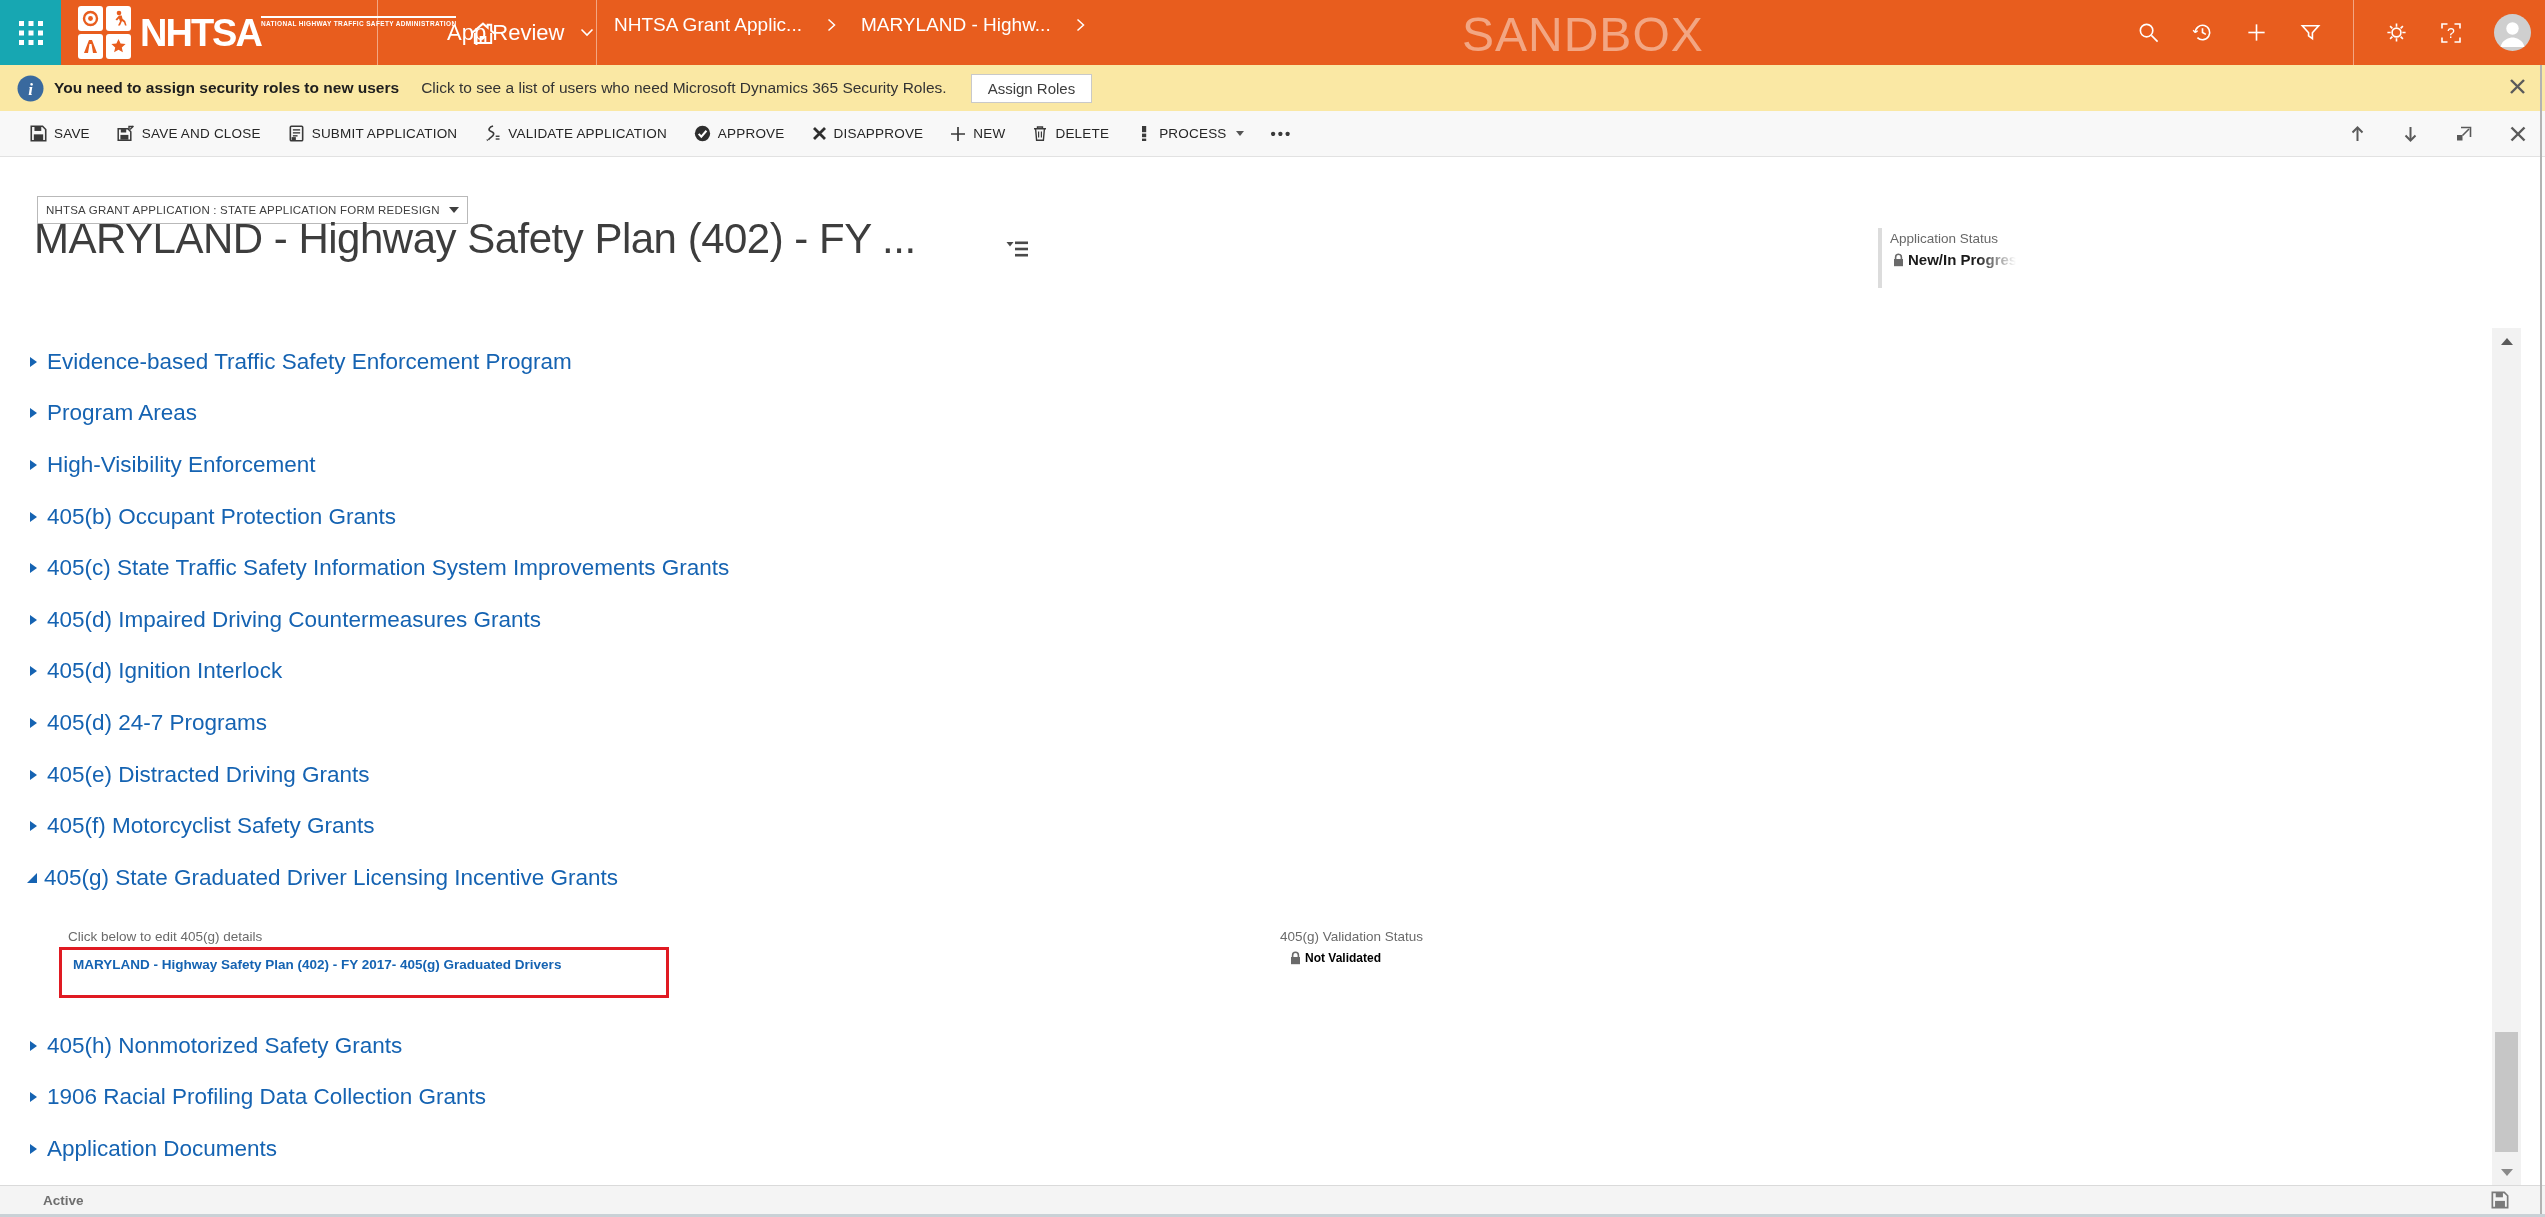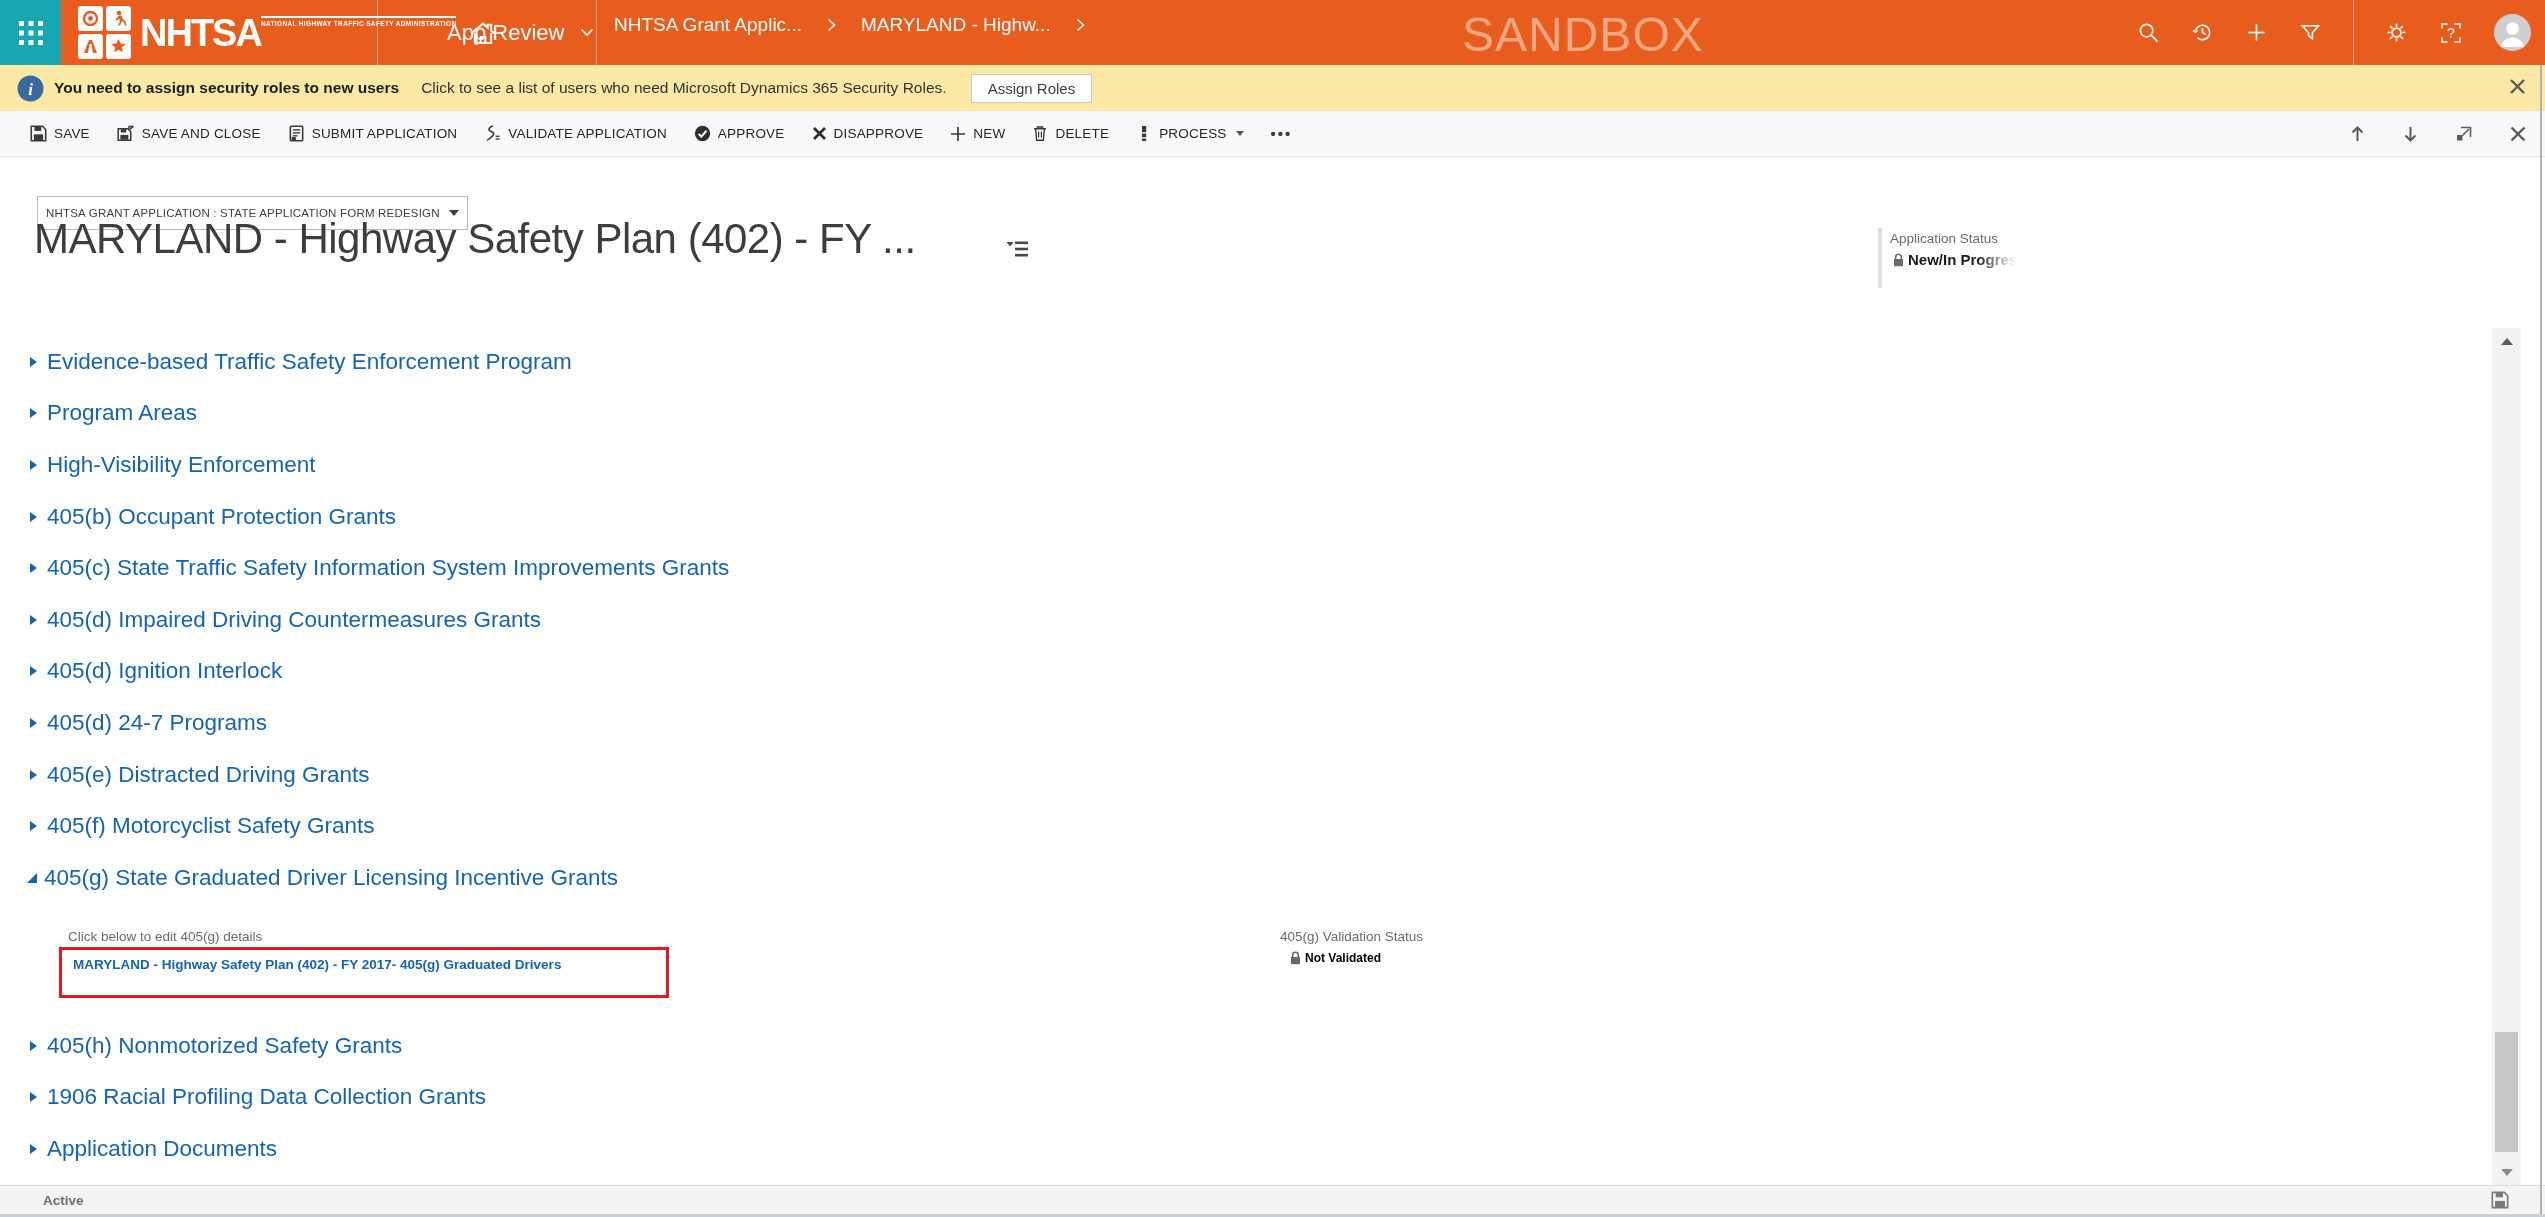--- a/index.html
+++ b/index.html
@@ -41,21 +41,21 @@
   .cmdbar { position:absolute; left:0; top:111px; width:2545px; height:46px; background:#F8F8F8;
             border-bottom:1px solid #E2E2E2; display:flex; align-items:center; gap:27px; padding-left:30px; }
   .cmd { display:flex; align-items:center; gap:7px; cursor:pointer; }
   .cmd-label { font-size:13.5px; color:#262626; letter-spacing:.2px; white-space:nowrap; }
   .caret-down { width:0; height:0; border-left:4.5px solid transparent; border-right:4.5px solid transparent;
                 border-top:5px solid #555; margin-left:2px; }
   .cmd-more { font-size:15px; color:#3a3a3a; letter-spacing:2px; cursor:pointer; font-weight:bold; }
   .cmd-right { position:absolute; right:18px; top:0; height:46px; display:flex; align-items:center; gap:36px; }
 
   
-  .form-selector { position:absolute; left:37px; top:196px; height:34px; border:1px solid #b9b9b9;
+  .form-selector { position:absolute; left:37px; top:196px; height:28px; border:1px solid #b9b9b9;
                    display:flex; align-items:center; gap:9px; padding:0 8px; cursor:pointer; background:#fff; }
   .form-selector-label { font-size:11.5px; color:#3f3f3f; letter-spacing:.2px; white-space:nowrap; }
   .sel-caret { width:0; height:0; border-left:5px solid transparent; border-right:5px solid transparent;
                border-top:6px solid #3f3f3f; }
   .page-title { position:absolute; left:34px; top:215px; font-size:42px; font-weight:300; color:#3d3d3d;
                 letter-spacing:-.5px; white-space:nowrap; }
   .title-icon { position:absolute; left:1005px; top:240px; cursor:pointer; }
   .hdr-vdiv { position:absolute; left:1878px; top:228px; width:4px; height:60px; background:#DCDCDC; }
   .status-label { position:absolute; left:1890px; top:231px; font-size:13.5px; color:#686868; }
   .status-value { position:absolute; left:1893px; top:251px; display:flex; align-items:center; gap:4px; }

